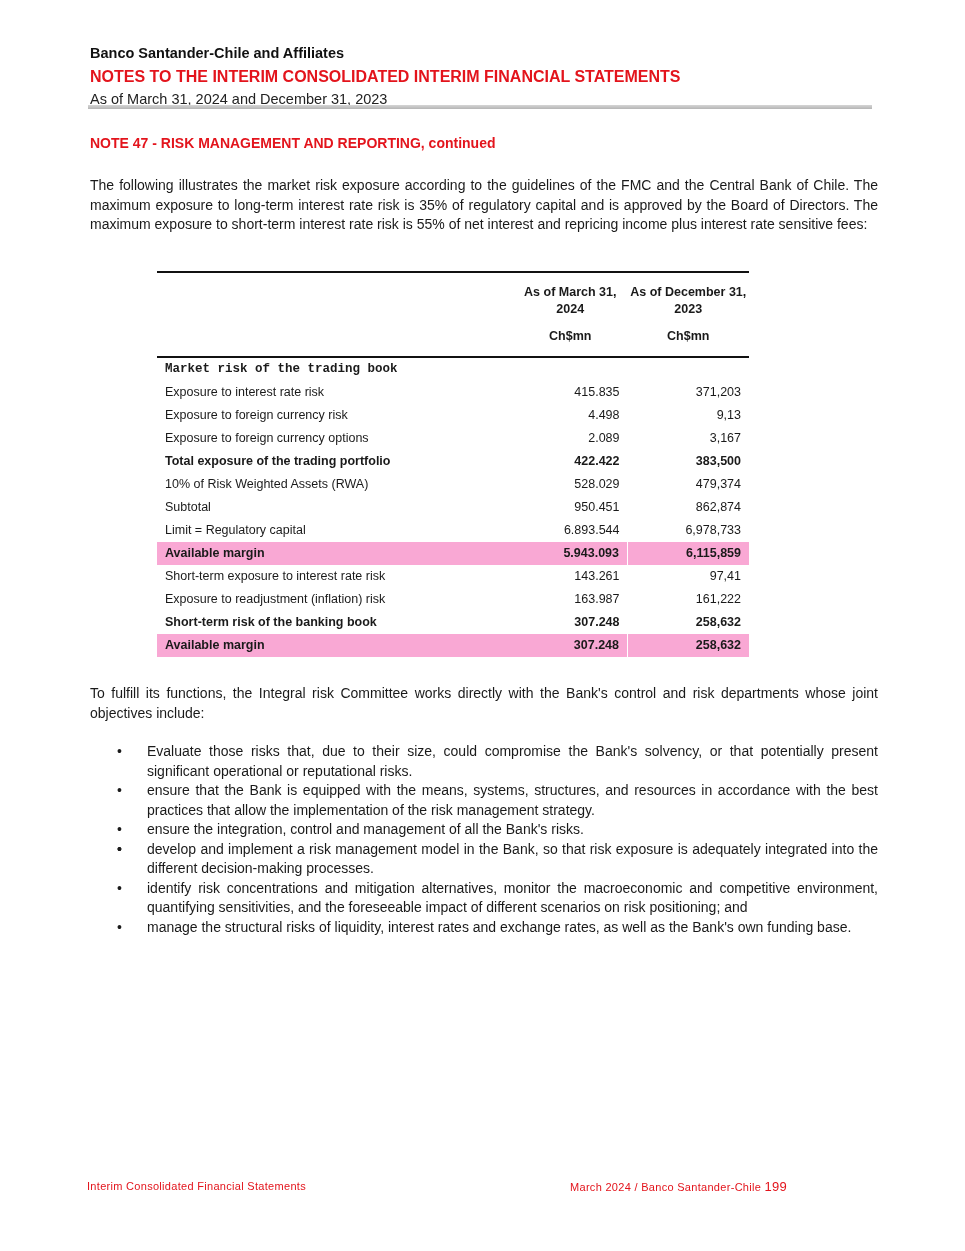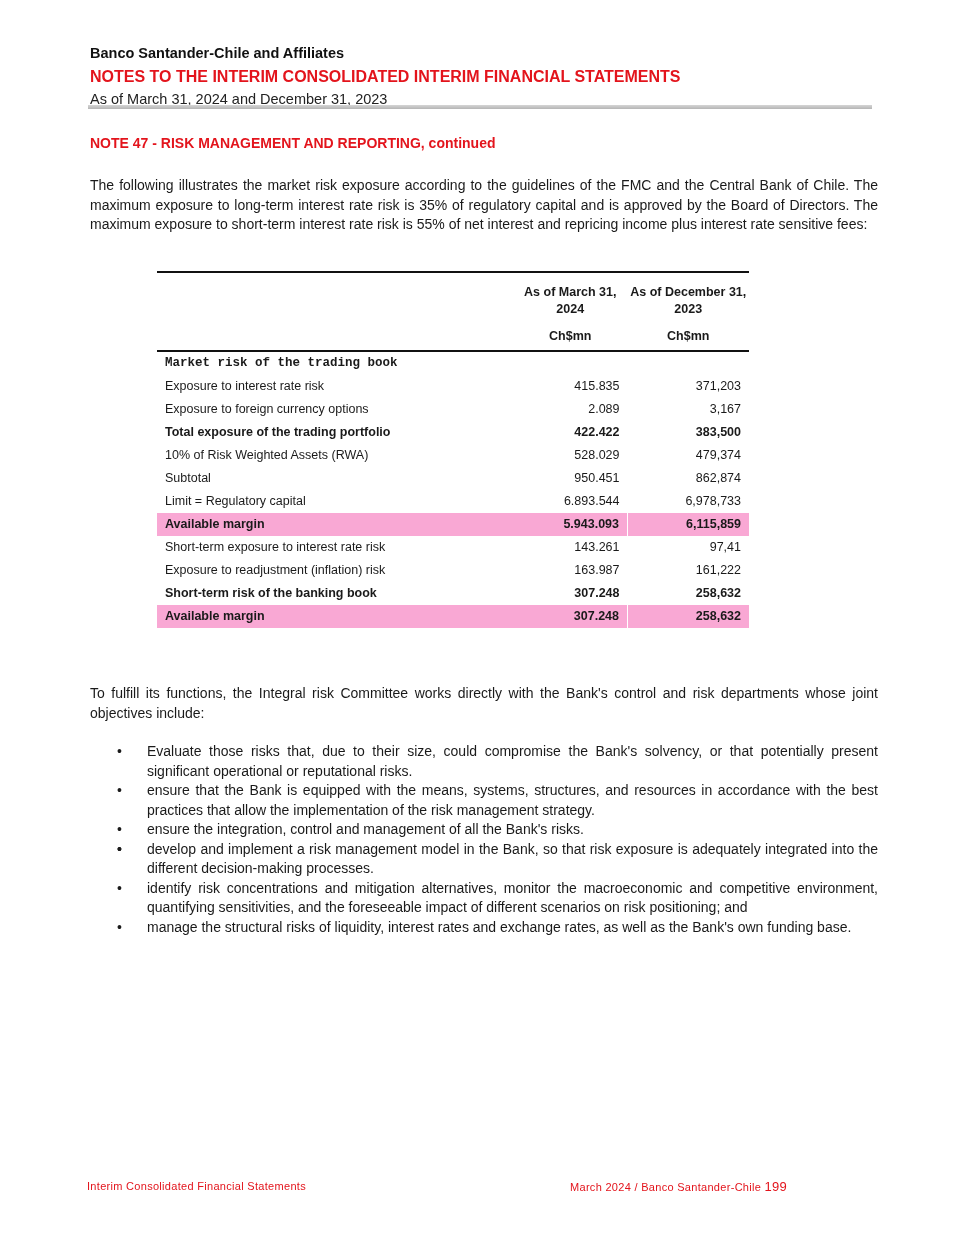--- a/index.html
+++ b/index.html
@@ -6,21 +6,21 @@
   body { width: 965px; height: 1251px; position: relative; font-family: "Liberation Sans", sans-serif; color: #1a1a1a; }
   .hdr-company { position: absolute; left: 90px; top: 45px; font-size: 14.5px; font-weight: bold; color: #111; }
   .hdr-notes { position: absolute; left: 90px; top: 68px; font-size: 16px; font-weight: bold; color: #e3141c; }
   .hdr-date { position: absolute; left: 90px; top: 91px; font-size: 14.5px; color: #222; }
   .hdr-rule { position: absolute; left: 88px; top: 105px; width: 784px; height: 4px; background: linear-gradient(#d5d5d5, #b5b5b5); }
   .note-title { position: absolute; left: 90px; top: 135px; font-size: 14px; font-weight: bold; color: #e3141c; }
   .intro { position: absolute; left: 90px; top: 176px; width: 788px; font-size: 14px; line-height: 19.5px; text-align: justify; color: #1a1a1a; }
   table.risk { position: absolute; left: 157px; top: 271px; width: 592px; border-collapse: collapse; font-size: 12.5px; }
   table.risk th { font-weight: bold; font-size: 12.5px; text-align: center; padding: 0; vertical-align: top; }
   table.risk thead tr.top th { border-top: 2.5px solid #111; padding-top: 11px; line-height: 17px; height: 40px; }
-  table.risk thead tr.unit th { padding-top: 4px; padding-bottom: 5px; border-bottom: 2px solid #111; line-height: 17px; }
+  table.risk thead tr.unit th { padding-top: 4px; padding-bottom: 11px; border-bottom: 2px solid #111; line-height: 17px; }
   table.risk td { padding: 0; height: 23px; line-height: 23px; }
   table.risk td.lbl { padding-left: 8px; }
   table.risk td.v1 { text-align: right; padding-right: 8px; width: 106px; }
   table.risk td.v2 { text-align: right; padding-right: 8px; width: 113px; }
   table.risk th.c1 { width: 114px; text-align: center; }
   table.risk th.c2 { width: 121px; margin-left: 48px; }
   tr.bold td { font-weight: bold; }
   tr.section td { font-weight: bold; font-family: Liberation Mono, monospace; }
   tr.shade td { background: #f9a8d4; font-weight: bold; }
   tr.shade td.v1 { border-right: 1px solid #fff; }
@@ -59,20 +59,25 @@
   <tbody>
     <tr class="section">
       <td class="lbl" style="padding-left:8px">Market risk of the trading book</td>
       <td class="v1"></td>
       <td class="v2"></td>
     </tr>
     <tr>
       <td class="lbl">Exposure to interest rate risk</td>
       <td class="v1">415.835</td>
       <td class="v2">371,203</td>
+    </tr>
+    <tr>
+      <td class="lbl">Exposure to foreign currency risk</td>
+      <td class="v1">4.498</td>
+      <td class="v2">9,13</td>
     </tr>
     <tr>
       <td class="lbl">Exposure to foreign currency options</td>
       <td class="v1">2.089</td>
       <td class="v2">3,167</td>
     </tr>
     <tr class="bold">
       <td class="lbl">Total exposure of the trading portfolio</td>
       <td class="v1">422.422</td>
       <td class="v2">383,500</td>

